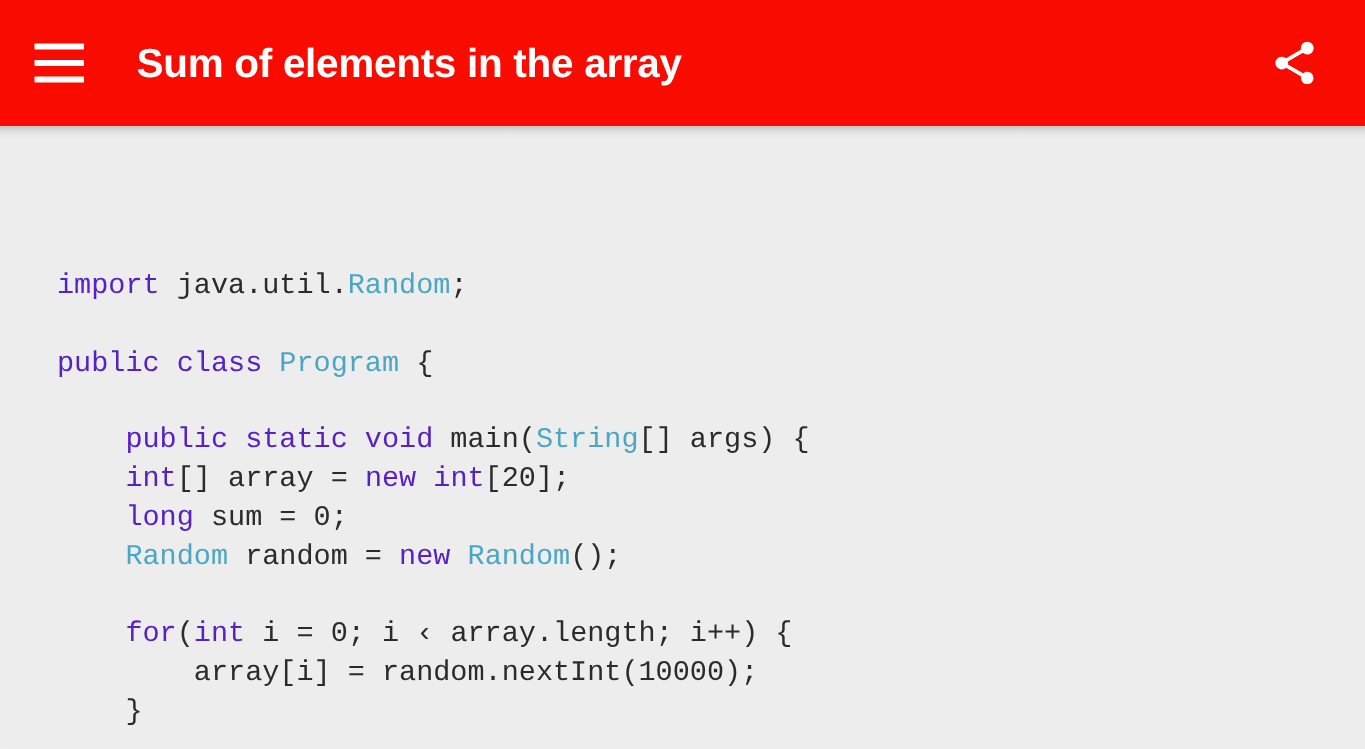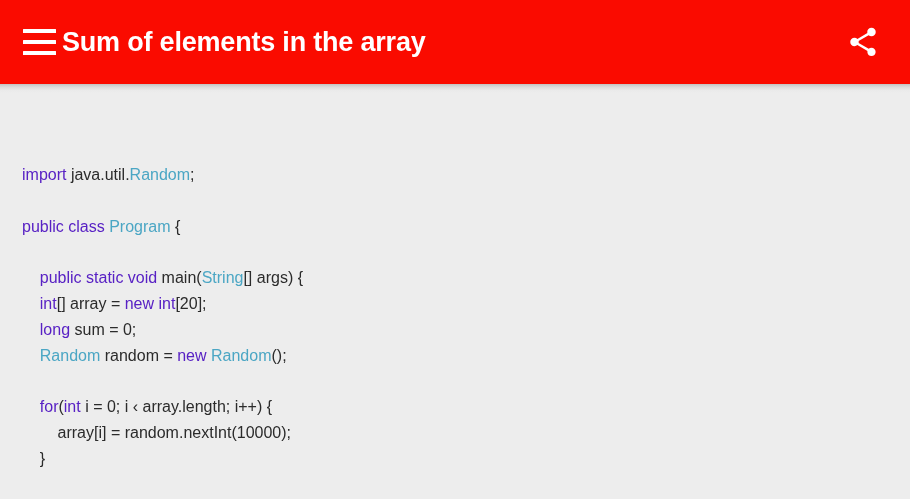--- a/index.html
+++ b/index.html
@@ -67,20 +67,21 @@
     background: #ffffff;
     margin: 3.5px 0;
     border-radius: 0.5px;
   }
 
   .appbar-title {
     color: #ffffff;
     font-size: 27px;
     font-weight: bold;
     letter-spacing: -0.2px;
+    margin-left: 29px;
     white-space: nowrap;
     flex: 1 1 auto;
     line-height: 1;
   }
 
   .share-btn {
     width: 46px;
     height: 46px;
     flex: 0 0 auto;
     display: flex;
@@ -109,23 +110,23 @@
     width: 910px;
     height: 415px;
     background: #ededed;
     overflow: hidden;
     z-index: 3;
   }
   .code {
     position: absolute;
     left: 22px;
     top: 78px;
-    margin: 0;
-    font-family: Liberation Sans, sans-serif;
-    font-size: 16px;
+    margin: 16px;
+    font-family: Liberation Mono, monospace;
+    font-size: 19px;
     line-height: 25.8px;
     color: #2b2b2b;
     white-space: pre;
     letter-spacing: 0px;
   }
   .code .blank { display: block; height: 25.8px; }
   .kw  { color: #5821c4; }
   .typ { color: #4ba6c4; }
   .pl  { color: #2b2b2b; }
 </style>

